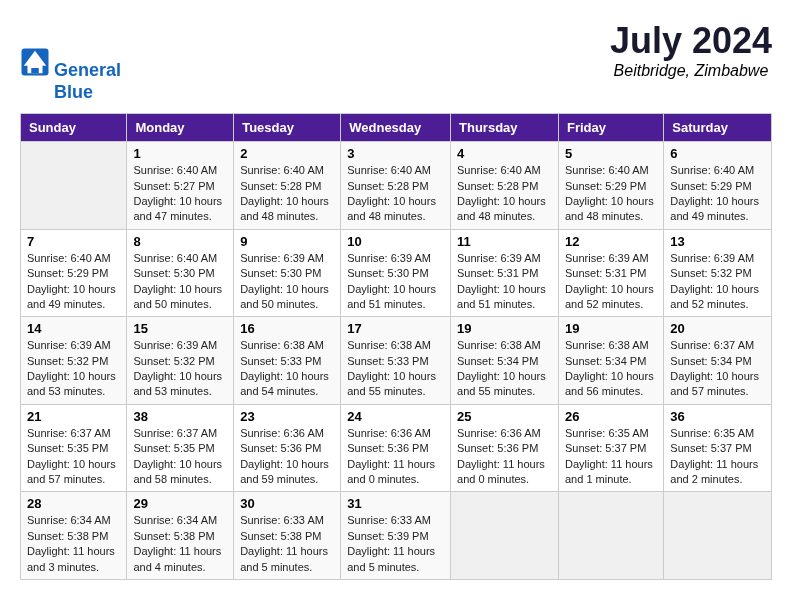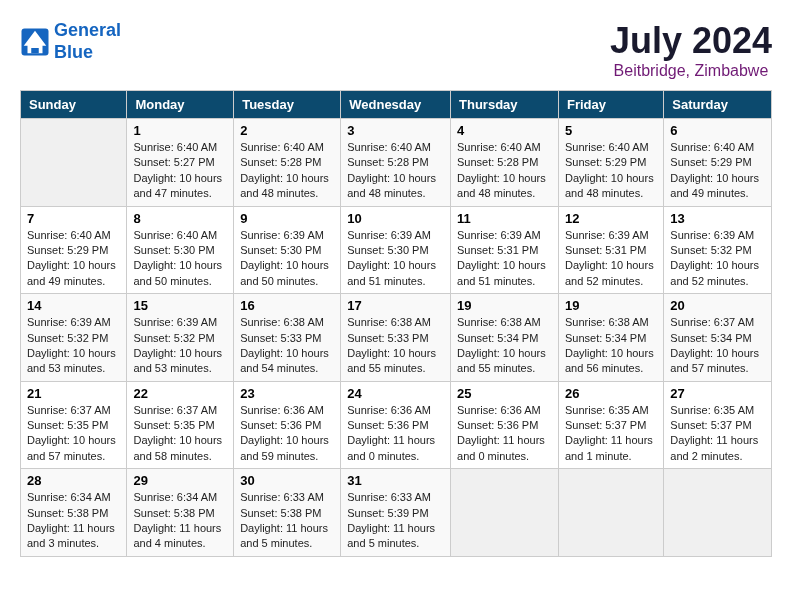--- a/index.html
+++ b/index.html
@@ -18,48 +18,50 @@
     }
     .logo {
       display: flex;
       align-items: center;
     }
     .logo-text {
       font-size: 18px;
       font-weight: bold;
       color: #1a1a2e;
       line-height: 1.2;
+      margin-top: 40px;
     }
     .logo-text span {
       color: #1565c0;
     }
     .logo-icon {
       width: 30px;
       height: 30px;
       margin-right: 4px;
     }
     .title-block {
       text-align: center;
     }
     .month-title {
       font-size: 36px;
       font-weight: bold;
       color: #1a1a2e;
     }
     .location {
       font-size: 16px;
-      color: #701a75;
+      color: #000000;
+      font-style: italic;
     }
     table {
       width: 100%;
       border-collapse: collapse;
       font-size: 11px;
     }
     thead tr th {
-      background-color: #0c4a6e;
+      background-color: #4c1d95;
       color: #fff;
       text-align: left;
       padding: 6px 8px;
       font-size: 13px;
       font-weight: bold;
       border: 1px solid #ccc;
     }
     tbody tr td {
       border: 1px solid #ccc;
       padding: 4px 6px;
@@ -205,41 +207,41 @@
           <span class="day-number">20</span>
           <div class="cell-text">Sunrise: 6:37 AM<br>Sunset: 5:34 PM<br>Daylight: 10 hours<br>and 57 minutes.</div>
         </td>
       </tr>
       <tr>
         <td>
           <span class="day-number">21</span>
           <div class="cell-text">Sunrise: 6:37 AM<br>Sunset: 5:35 PM<br>Daylight: 10 hours<br>and 57 minutes.</div>
         </td>
         <td>
-          <span class="day-number">22</span>
+          <span class="day-number">38</span>
           <div class="cell-text">Sunrise: 6:37 AM<br>Sunset: 5:35 PM<br>Daylight: 10 hours<br>and 58 minutes.</div>
         </td>
         <td>
           <span class="day-number">23</span>
           <div class="cell-text">Sunrise: 6:36 AM<br>Sunset: 5:36 PM<br>Daylight: 10 hours<br>and 59 minutes.</div>
         </td>
         <td>
           <span class="day-number">24</span>
           <div class="cell-text">Sunrise: 6:36 AM<br>Sunset: 5:36 PM<br>Daylight: 11 hours<br>and 0 minutes.</div>
         </td>
         <td>
           <span class="day-number">25</span>
           <div class="cell-text">Sunrise: 6:36 AM<br>Sunset: 5:36 PM<br>Daylight: 11 hours<br>and 0 minutes.</div>
         </td>
         <td>
           <span class="day-number">26</span>
           <div class="cell-text">Sunrise: 6:35 AM<br>Sunset: 5:37 PM<br>Daylight: 11 hours<br>and 1 minute.</div>
         </td>
         <td>
-          <span class="day-number">27</span>
+          <span class="day-number">36</span>
           <div class="cell-text">Sunrise: 6:35 AM<br>Sunset: 5:37 PM<br>Daylight: 11 hours<br>and 2 minutes.</div>
         </td>
       </tr>
       <tr>
         <td>
           <span class="day-number">28</span>
           <div class="cell-text">Sunrise: 6:34 AM<br>Sunset: 5:38 PM<br>Daylight: 11 hours<br>and 3 minutes.</div>
         </td>
         <td>
           <span class="day-number">29</span>

